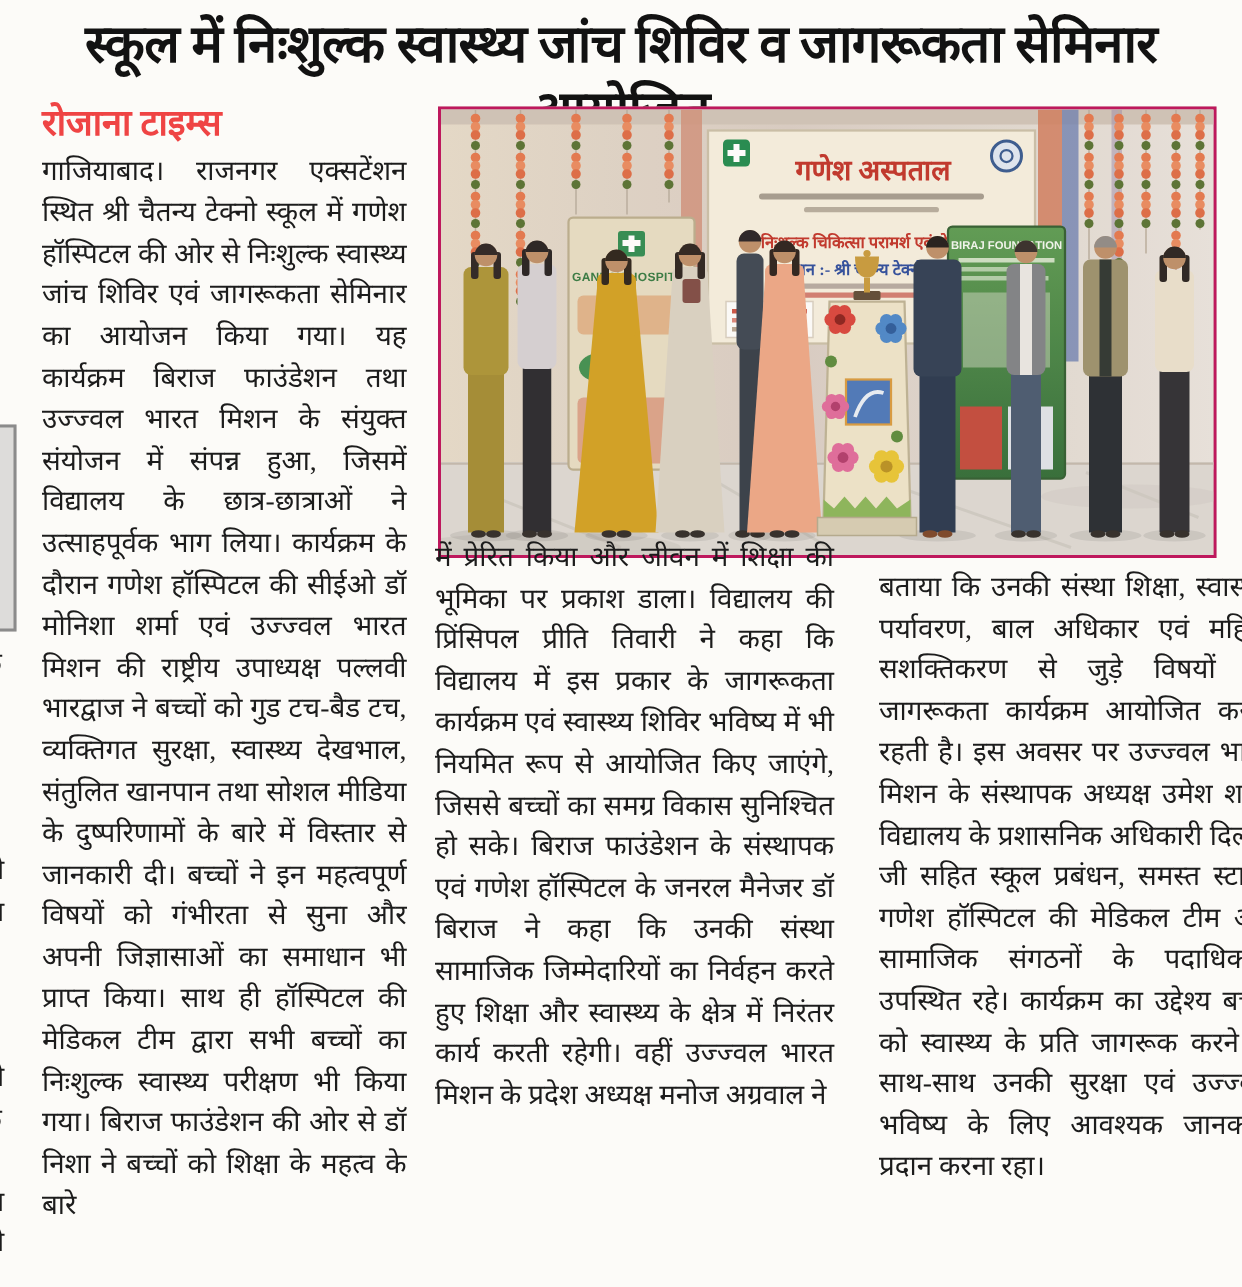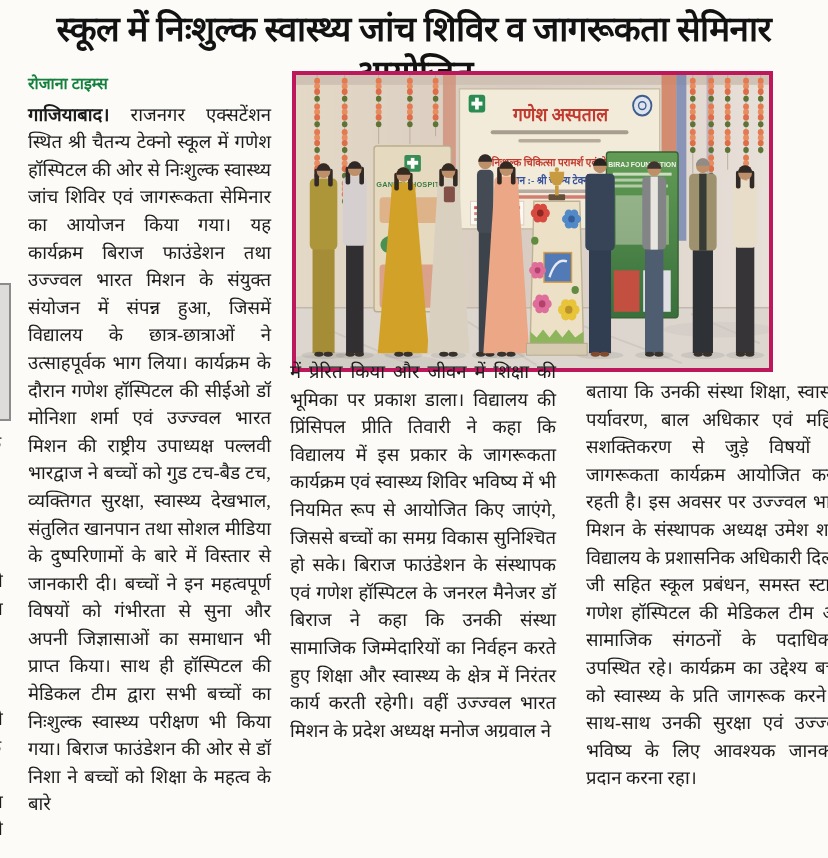--- a/index.html
+++ b/index.html
@@ -8,28 +8,28 @@
     background:#fcfbf8; overflow:hidden;
     font-family:"Liberation Serif","DejaVu Serif",serif; color:#1c1c1c;
   }
   .headline{
     position:absolute; left:8px; top:8px; width:812px;
     text-align:center; font-size:35px; font-weight:700; color:#121212;
     letter-spacing:-0.5px; line-height:1.25; margin:0;
   }
   .col{position:absolute; text-align:justify; font-size:18.5px; line-height:27.6px;}
   .col p{margin:0;}
-  .byline{font-size:16px; font-weight:700; margin:0 0 4px 0; color:#15803d;}
-  .dateline{font-weight:700;}
+  .byline{font-size:24px; font-weight:700; margin:0 0 4px 0; color:#ef4444;}
+  .dateline{font-weight:400;}
   .col-left{left:28px; top:70px; width:243px;}
   .col-mid{left:290px; top:359px; width:266px;}
   .col-right{left:586px; top:379px; width:263px;}
   .photo-frame{
-    position:absolute; left:292px; top:71px; width:481px; height:301px;
-    border:4px solid #be185d; box-sizing:border-box; background:#d8cdc3;
+    position:absolute; left:292px; top:71px; width:519px; height:301px;
+    border:2px solid #be185d; box-sizing:border-box; background:#d8cdc3;
   }
   .photo-frame svg{display:block; width:100%; height:100%;}
   .edge-bar{
     position:absolute; left:-3px; top:283px; width:14px; height:138px;
     background:#dddcda; border:2px solid #8b8b8b; box-sizing:border-box;
   }
   .fragments{
     position:absolute; left:0; top:430px; width:7px; height:426px; overflow:hidden;
   }
   .fragments span{

